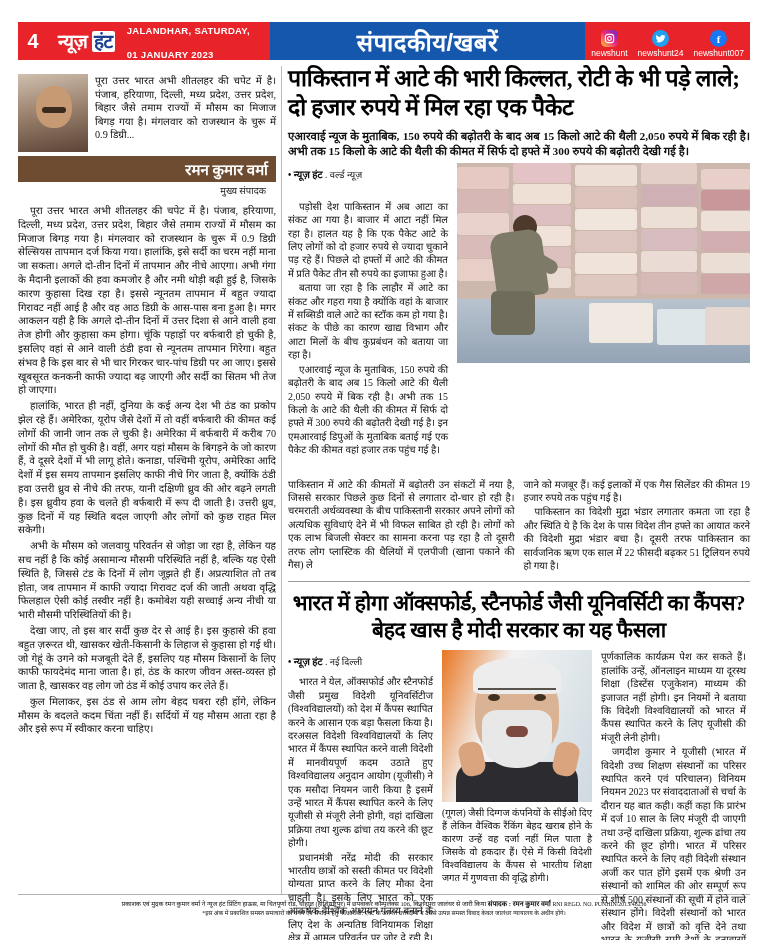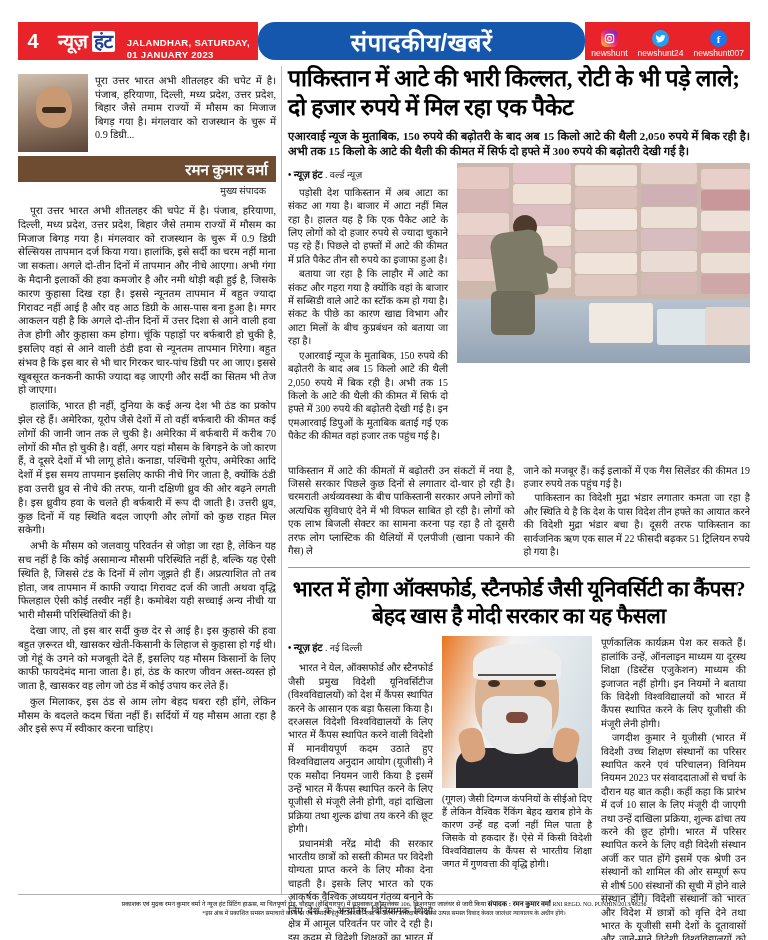--- a/index.html
+++ b/index.html
@@ -14,26 +14,26 @@
   
   .masthead { position: absolute; left: 18px; top: 22px; width: 732px; height: 38px;
               display: flex; align-items: stretch; }
   .mh-pageno { background: #e8242a; color: #fff; width: 30px;
                display: flex; align-items: center; justify-content: center;
                font-size: 20px; font-weight: bold; font-family: "Liberation Sans", sans-serif; }
   .mh-logo { background: #e8242a; padding: 0 8px 0 10px; display: flex; align-items: center; }
   .mh-logo-txt { color: #fff; font-size: 19px; font-weight: bold; letter-spacing: -.5px;
                  font-family: "Liberation Sans", sans-serif; white-space: nowrap; }
   .mh-logo-txt .hl { color: #1c3f94; background: #fff; padding: 0 2px; border-radius: 2px; }
-  .mh-date { background: #e8242a; color: #fff; padding: 3px 8px 0 4px;
+  .mh-date { background: #e8242a; color: #fff; padding: 3px 20px 0 4px;
              font-family: "Liberation Sans", sans-serif; font-weight: bold;
              font-size: 9.5px; line-height: 11.5px; letter-spacing: .3px;
-             display: flex; flex-direction: column; justify-content: flex-end; }
+             display: flex; flex-direction: column; justify-content: space-between; }
   .mh-section { background: #1657ae; flex: 1 1 auto; display: flex;
-                align-items: center; justify-content: center; border-radius: 17px; }
+                align-items: center; justify-content: center; }
   .mh-section span { color: #fff; font-size: 24px; font-weight: bold;
                      letter-spacing: .5px; font-family: "Liberation Sans", sans-serif; }
   .mh-social { background: #e8242a; display: flex; align-items: flex-end;
                padding: 0 6px 2px 6px; gap: 10px; }
   .soc { display: flex; flex-direction: column; align-items: center; gap: 1px; }
   .soc .glyph { width: 17px; height: 17px; border-radius: 4px;
                 display: flex; align-items: center; justify-content: center;
                 font-size: 11px; color: #fff; font-family: "DejaVu Sans", sans-serif; }
   .soc .glyph.ig { background: linear-gradient(45deg,#f9ce34,#ee2a7b,#6228d7); border-radius: 5px; }
   .soc .glyph.tw { background: #1da1f2; border-radius: 50%; }
@@ -210,21 +210,21 @@
       <div class="lead-sub">एआरवाई न्यूज के मुताबिक, 150 रुपये की बढ़ोतरी के बाद अब 15 किलो आटे की थैली 2,050 रुपये में बिक रही है। अभी तक 15 किलो के आटे की थैली की कीमत में सिर्फ दो हफ्ते में 300 रुपये की बढ़ोतरी देखी गई है।</div>
 
       <div class="lead-cols">
         <div class="lead-c1">
           <div class="kicker">
             <span class="dot">•</span>
             <b>न्यूज़ हंट</b>
             <span>.</span>
             <span>वर्ल्ड न्यूज़</span>
           </div>
-          <div class="news-p" style="margin-top:5px;">
+          <div class="news-p" style="margin-top:19px;">
             <p>पड़ोसी देश पाकिस्तान में अब आटा का संकट आ गया है। बाजार में आटा नहीं मिल रहा है। हालत यह है कि एक पैकेट आटे के लिए लोगों को दो हजार रुपये से ज्यादा चुकाने पड़ रहे हैं। पिछले दो हफ्तों में आटे की कीमत में प्रति पैकेट तीन सौ रुपये का इजाफा हुआ है।</p>
             <p>बताया जा रहा है कि लाहौर में आटे का संकट और गहरा गया है क्योंकि वहां के बाजार में सब्सिडी वाले आटे का स्टॉक कम हो गया है। संकट के पीछे का कारण खाद्य विभाग और आटा मिलों के बीच कुप्रबंधन को बताया जा रहा है।</p>
             <p>एआरवाई न्यूज के मुताबिक, 150 रुपये की बढ़ोतरी के बाद अब 15 किलो आटे की थैली 2,050 रुपये में बिक रही है। अभी तक 15 किलो के आटे की थैली की कीमत में सिर्फ दो हफ्ते में 300 रुपये की बढ़ोतरी देखी गई है। इन एमआरवाई डिपुओं के मुताबिक बताई गई एक पैकेट की कीमत वहां हजार तक पहुंच गई है।</p>
           </div>
         </div>
 
         <div class="lead-right">
           <div class="photo-flour">
             <div class="sack-rows">
               <div class="sack" style="left:0px;  top:4px;  width:52px; height:22px; background:#e7c9c4;"></div>

